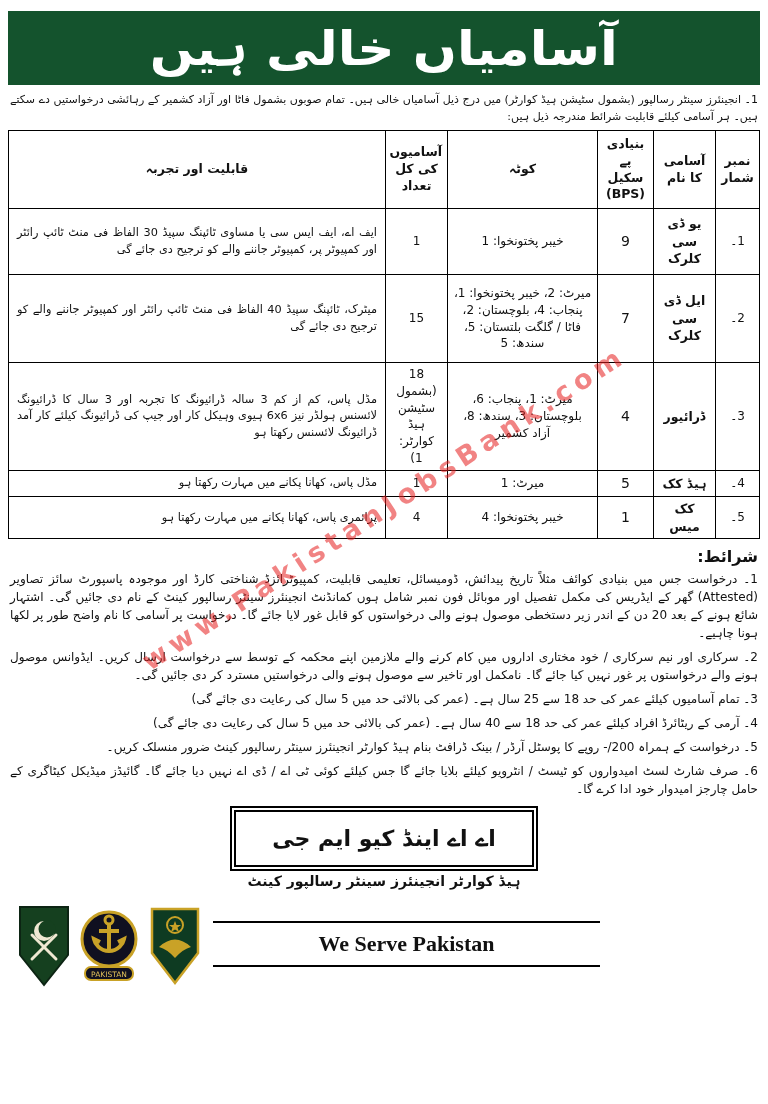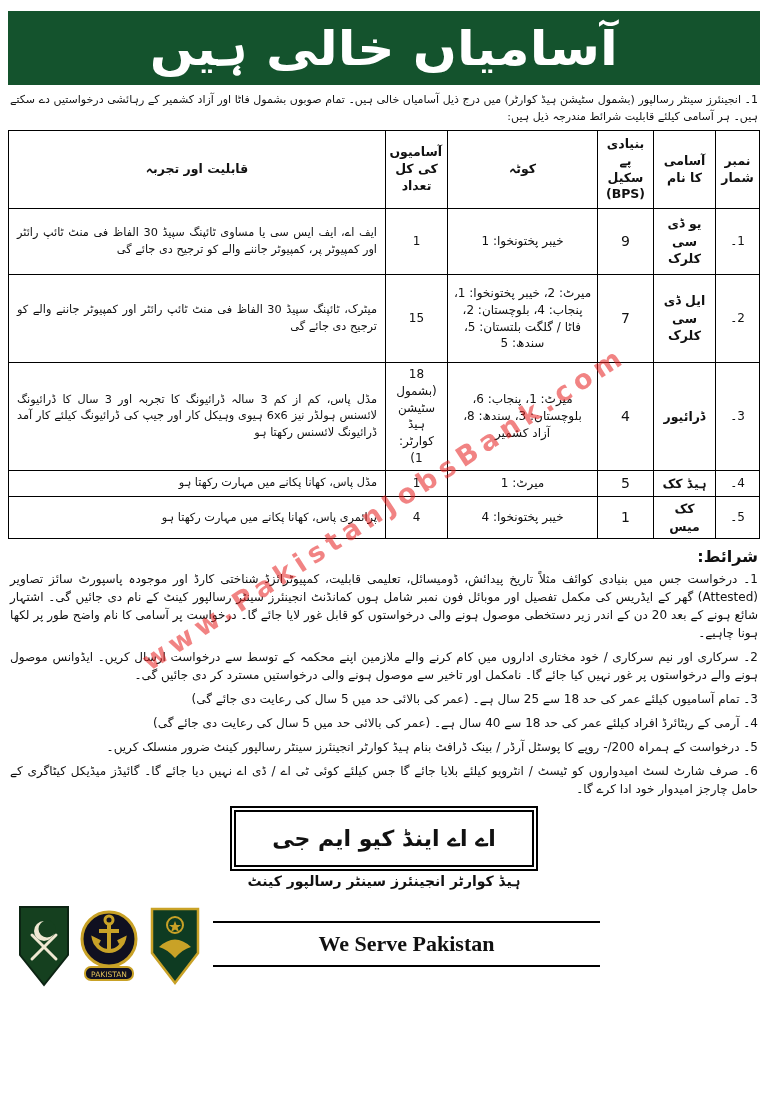--- a/index.html
+++ b/index.html
@@ -140,21 +140,21 @@
         <td>خیبر پختونخوا: 1</td>
         <td>1</td>
         <td class="qual">ایف اے، ایف ایس سی یا مساوی ٹائپنگ سپیڈ 30 الفاظ فی منٹ ٹائپ رائٹر اور کمپیوٹر پر، کمپیوٹر جاننے والے کو ترجیح دی جائے گی</td>
       </tr>
       <tr class="r2">
         <td>2۔</td>
         <td class="post">ایل ڈی سی کلرک</td>
         <td class="bps">7</td>
         <td>میرٹ: 2، خیبر پختونخوا: 1، پنجاب: 4، بلوچستان: 2، فاٹا / گلگت بلتستان: 5، سندھ: 5</td>
         <td>15</td>
-        <td class="qual">میٹرک، ٹائپنگ سپیڈ 30 الفاظ فی منٹ ٹائپ رائٹر اور کمپیوٹر جاننے والے کو ترجیح دی جائے گی</td>
+        <td class="qual">میٹرک، ٹائپنگ سپیڈ 40 الفاظ فی منٹ ٹائپ رائٹر اور کمپیوٹر جاننے والے کو ترجیح دی جائے گی</td>
       </tr>
       <tr class="r3">
         <td>3۔</td>
         <td class="post">ڈرائیور</td>
         <td class="bps">4</td>
         <td>میرٹ: 1، پنجاب: 6، بلوچستان: 3، سندھ: 8، آزاد کشمیر</td>
         <td>18 (بشمول سٹیشن ہیڈ کوارٹر: 1)</td>
         <td class="qual">مڈل پاس، کم از کم 3 سالہ ڈرائیونگ کا تجربہ اور 3 سال کا ڈرائیونگ لائسنس ہولڈر نیز 6x6 ہیوی وہیکل کار اور جیپ کی ڈرائیونگ کیلئے کار آمد ڈرائیونگ لائسنس رکھتا ہو</td>
       </tr>
       <tr class="r4">

